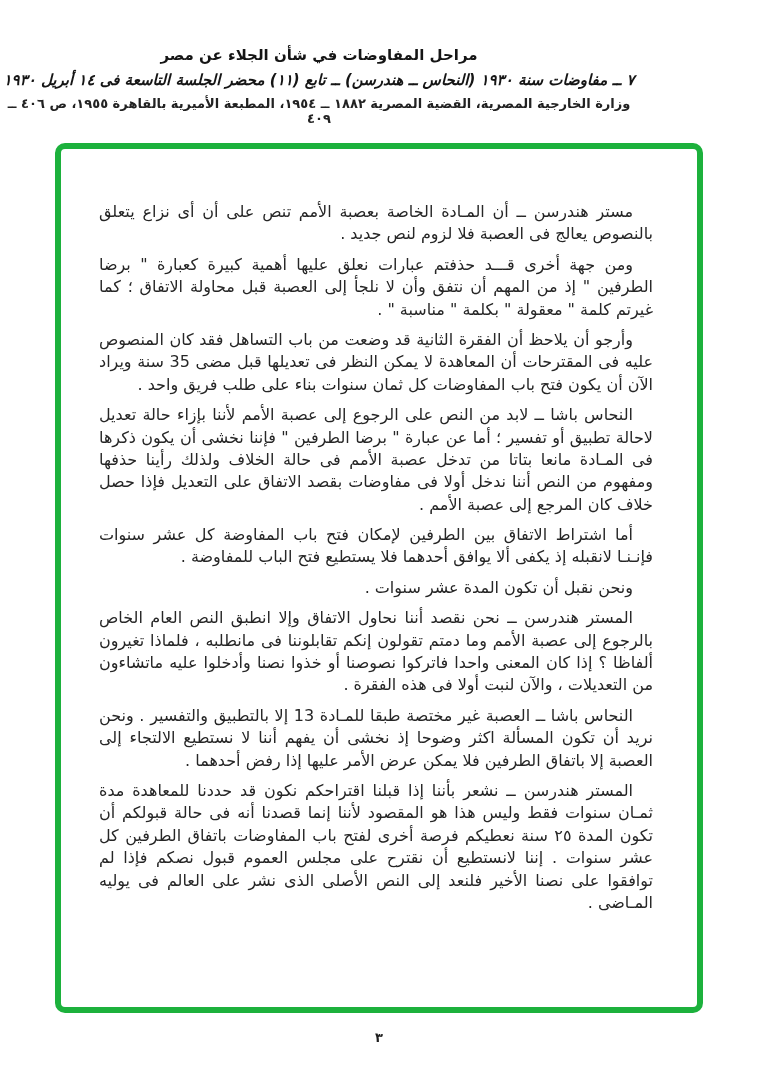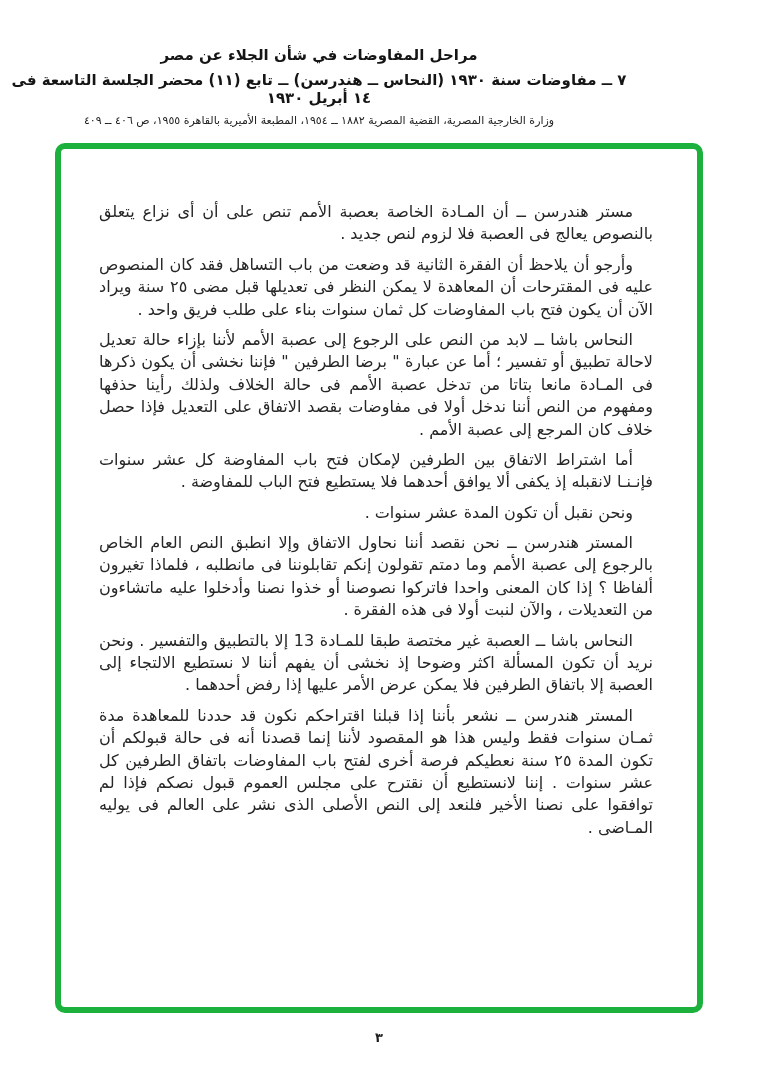--- a/index.html
+++ b/index.html
@@ -27,24 +27,25 @@
     font-size: 15px;
     font-weight: bold;
     color: #151515;
     margin: 0 0 7px 0;
   }
   .header-subtitle {
     font-size: 15px;
     font-weight: bold;
     color: #151515;
     margin: 0 0 7px 0;
+    font-style: italic;
   }
   .header-source {
-    font-size: 11px;
-    font-weight: normal;
+    font-size: 13px;
+    font-weight: bold;
     color: #222222;
     margin: 0;
   }
   .highlight-box {
     position: absolute;
     top: 143px;
     left: 55px;
     width: 648px;
     height: 870px;
     box-sizing: border-box;
@@ -81,21 +82,22 @@
 
 <div class="page-header">
   <div class="header-title">مراحل المفاوضات في شأن الجلاء عن مصر</div>
   <div class="header-subtitle">٧ ــ مفاوضات سنة ١٩٣٠ (النحاس ــ هندرسن) ــ تابع (١١) محضر الجلسة التاسعة فى ١٤ أبريل ١٩٣٠</div>
   <div class="header-source">وزارة الخارجية المصرية، القضية المصرية ١٨٨٢ ــ ١٩٥٤، المطبعة الأميرية بالقاهرة ١٩٥٥، ص ٤٠٦ ــ ٤٠٩</div>
 </div>
 
 <div class="highlight-box">
   <div class="text-block">
     <p>مستر هندرسن ــ أن المـادة الخاصة بعصبة الأمم تنص على أن أى نزاع يتعلق بالنصوص يعالج فى العصبة فلا لزوم لنص جديد .</p>
-    <p>وأرجو أن يلاحظ أن الفقرة الثانية قد وضعت من باب التساهل فقد كان المنصوص عليه فى المقترحات أن المعاهدة لا يمكن النظر فى تعديلها قبل مضى ٢٥ سنة ويراد الآن أن يكون فتح باب المفاوضات كل ثمان سنوات بناء على طلب فريق واحد .</p>
+    <p>ومن جهة أخرى قـــد حذفتم عبارات نعلق عليها أهمية كبيرة كعبارة " برضا الطرفين " إذ من المهم أن نتفق وأن لا نلجأ إلى العصبة قبل محاولة الاتفاق ؛ كما غيرتم كلمة " معقولة " بكلمة " مناسبة " .</p>
+    <p>وأرجو أن يلاحظ أن الفقرة الثانية قد وضعت من باب التساهل فقد كان المنصوص عليه فى المقترحات أن المعاهدة لا يمكن النظر فى تعديلها قبل مضى 35 سنة ويراد الآن أن يكون فتح باب المفاوضات كل ثمان سنوات بناء على طلب فريق واحد .</p>
     <p>النحاس باشا ــ لابد من النص على الرجوع إلى عصبة الأمم لأننا بإزاء حالة تعديل لاحالة تطبيق أو تفسير ؛ أما عن عبارة " برضا الطرفين " فإننا نخشى أن يكون ذكرها فى المـادة مانعا بتاتا من تدخل عصبة الأمم فى حالة الخلاف ولذلك رأينا حذفها ومفهوم من النص أننا ندخل أولا فى مفاوضات بقصد الاتفاق على التعديل فإذا حصل خلاف كان المرجع إلى عصبة الأمم .</p>
     <p>أما اشتراط الاتفاق بين الطرفين لإمكان فتح باب المفاوضة كل عشر سنوات فإنـنـا لانقبله إذ يكفى ألا يوافق أحدهما فلا يستطيع فتح الباب للمفاوضة .</p>
     <p>ونحن نقبل أن تكون المدة عشر سنوات .</p>
     <p>المستر هندرسن ــ نحن نقصد أننا نحاول الاتفاق وإلا انطبق النص العام الخاص بالرجوع إلى عصبة الأمم وما دمتم تقولون إنكم تقابلوننا فى مانطلبه ، فلماذا تغيرون ألفاظا ؟ إذا كان المعنى واحدا فاتركوا نصوصنا أو خذوا نصنا وأدخلوا عليه ماتشاءون من التعديلات ، والآن لنبت أولا فى هذه الفقرة .</p>
     <p>النحاس باشا ــ العصبة غير مختصة طبقا للمـادة 13 إلا بالتطبيق والتفسير . ونحن نريد أن تكون المسألة اكثر وضوحا إذ نخشى أن يفهم أننا لا نستطيع الالتجاء إلى العصبة إلا باتفاق الطرفين فلا يمكن عرض الأمر عليها إذا رفض أحدهما .</p>
     <p>المستر هندرسن ــ نشعر بأننا إذا قبلنا اقتراحكم نكون قد حددنا للمعاهدة مدة ثمـان سنوات فقط وليس هذا هو المقصود لأننا إنما قصدنا أنه فى حالة قبولكم أن تكون المدة ٢٥ سنة نعطيكم فرصة أخرى لفتح باب المفاوضات باتفاق الطرفين كل عشر سنوات . إننا لانستطيع أن نقترح على مجلس العموم قبول نصكم فإذا لم توافقوا على نصنا الأخير فلنعد إلى النص الأصلى الذى نشر على العالم فى يوليه المـاضى .</p>
   </div>
 </div>
 
 <div class="page-footer">٣</div>

